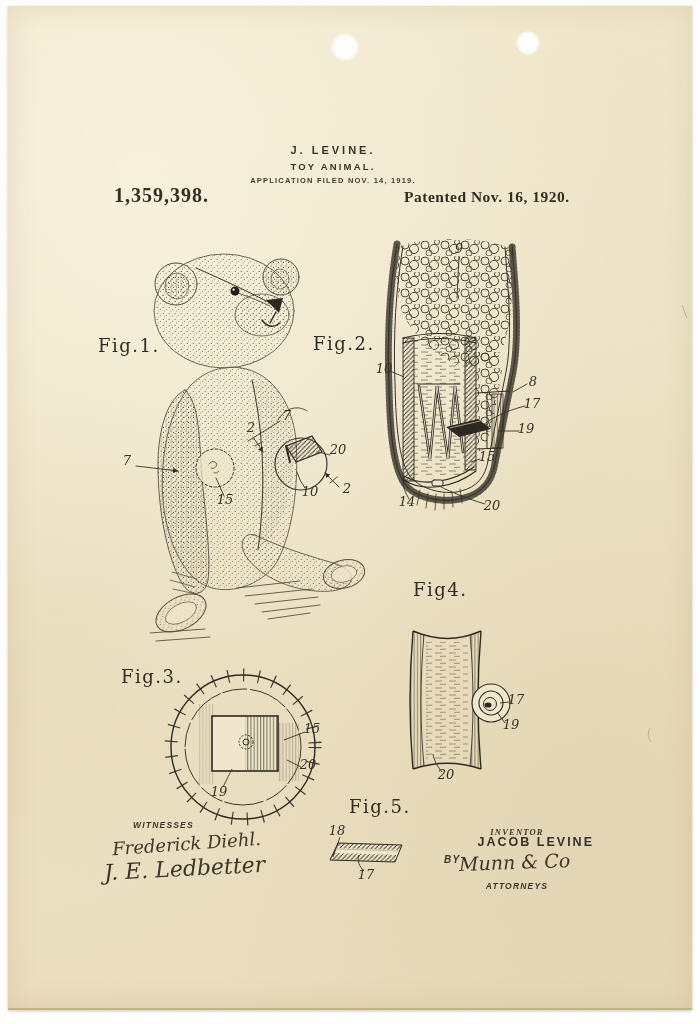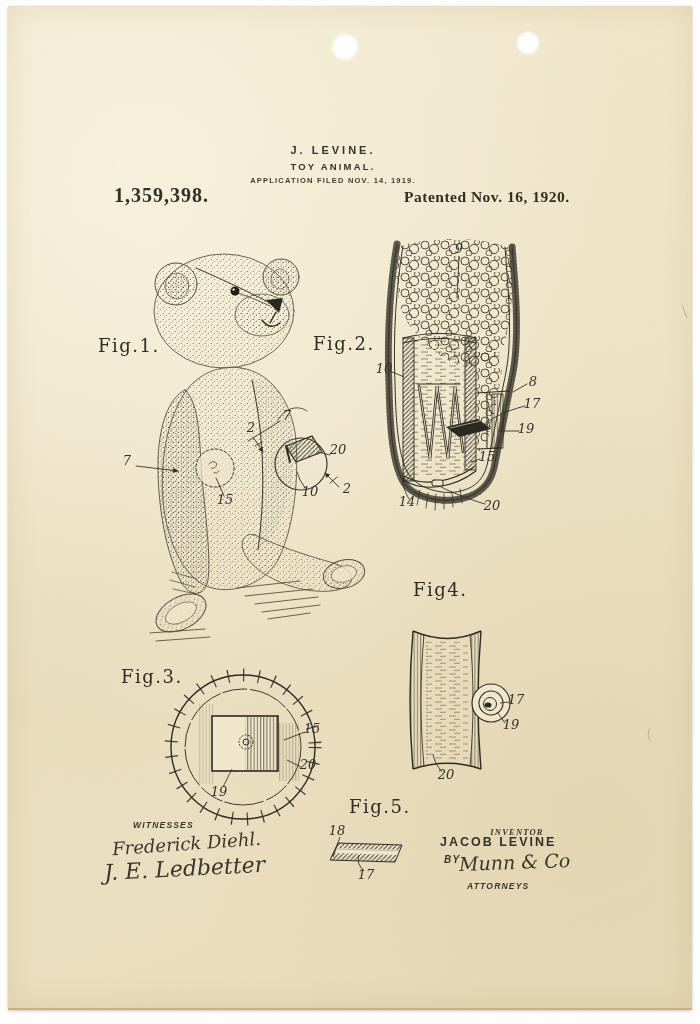--- a/index.html
+++ b/index.html
@@ -23,26 +23,26 @@
   .hdr-title{top:161px;font-size:9.5px;letter-spacing:2.2px;}
   .hdr-app{top:176px;font-size:7.5px;letter-spacing:1.2px;color:#3c382e;}
   .patnum{left:114px;top:184px;font-family:"Liberation Serif",serif;font-weight:bold;
           font-size:20px;letter-spacing:1px;color:#2e2b23;}
   .patdate{left:404px;top:188px;font-family:"Liberation Serif",serif;font-weight:bold;
            font-size:15.5px;letter-spacing:.5px;color:#2e2b23;}
   .smallcaps{font-style:italic;font-weight:bold;font-size:8.5px;letter-spacing:1.2px;color:#3a362c;}
   .witnesses{left:133px;top:820px;}
   .inventor-lb{left:467px;top:827px;width:100px;text-align:center;font-family:Liberation Serif, serif;}
   .by-lb{left:444px;top:854px;font-size:10px;}
-  .attorneys-lb{left:467px;top:881px;width:100px;}
+  .attorneys-lb{left:467px;top:881px;width:100px;text-align:center;}
   .sig{font-family:"DejaVu Serif",serif;font-style:italic;color:#3a362a;white-space:nowrap;}
   .wit1{left:112px;top:833px;font-size:18px;transform:rotate(-4deg);}
   .wit2{left:104px;top:856px;font-size:22px;transform:rotate(-3deg);}
   .attsig{left:459px;top:851px;font-size:19px;transform:rotate(-2deg);}
-  .invname{left:440px;top:835px;width:154px;text-align:left;font-size:12.5px;
+  .invname{left:440px;top:835px;width:154px;text-align:right;font-size:12.5px;
            letter-spacing:2px;font-weight:600;color:#34312a;}
   svg{position:absolute;left:0;top:0;pointer-events:none;}
   svg text{font-family:"DejaVu Serif",serif;}
   .ref{font-style:italic;font-size:13px;fill:#35322a;text-anchor:middle;}
   .figlabel{font-size:18px;letter-spacing:1.5px;fill:#2f2c24;}
 </style>
 </head>
 <body>
 
 <div id="page">

